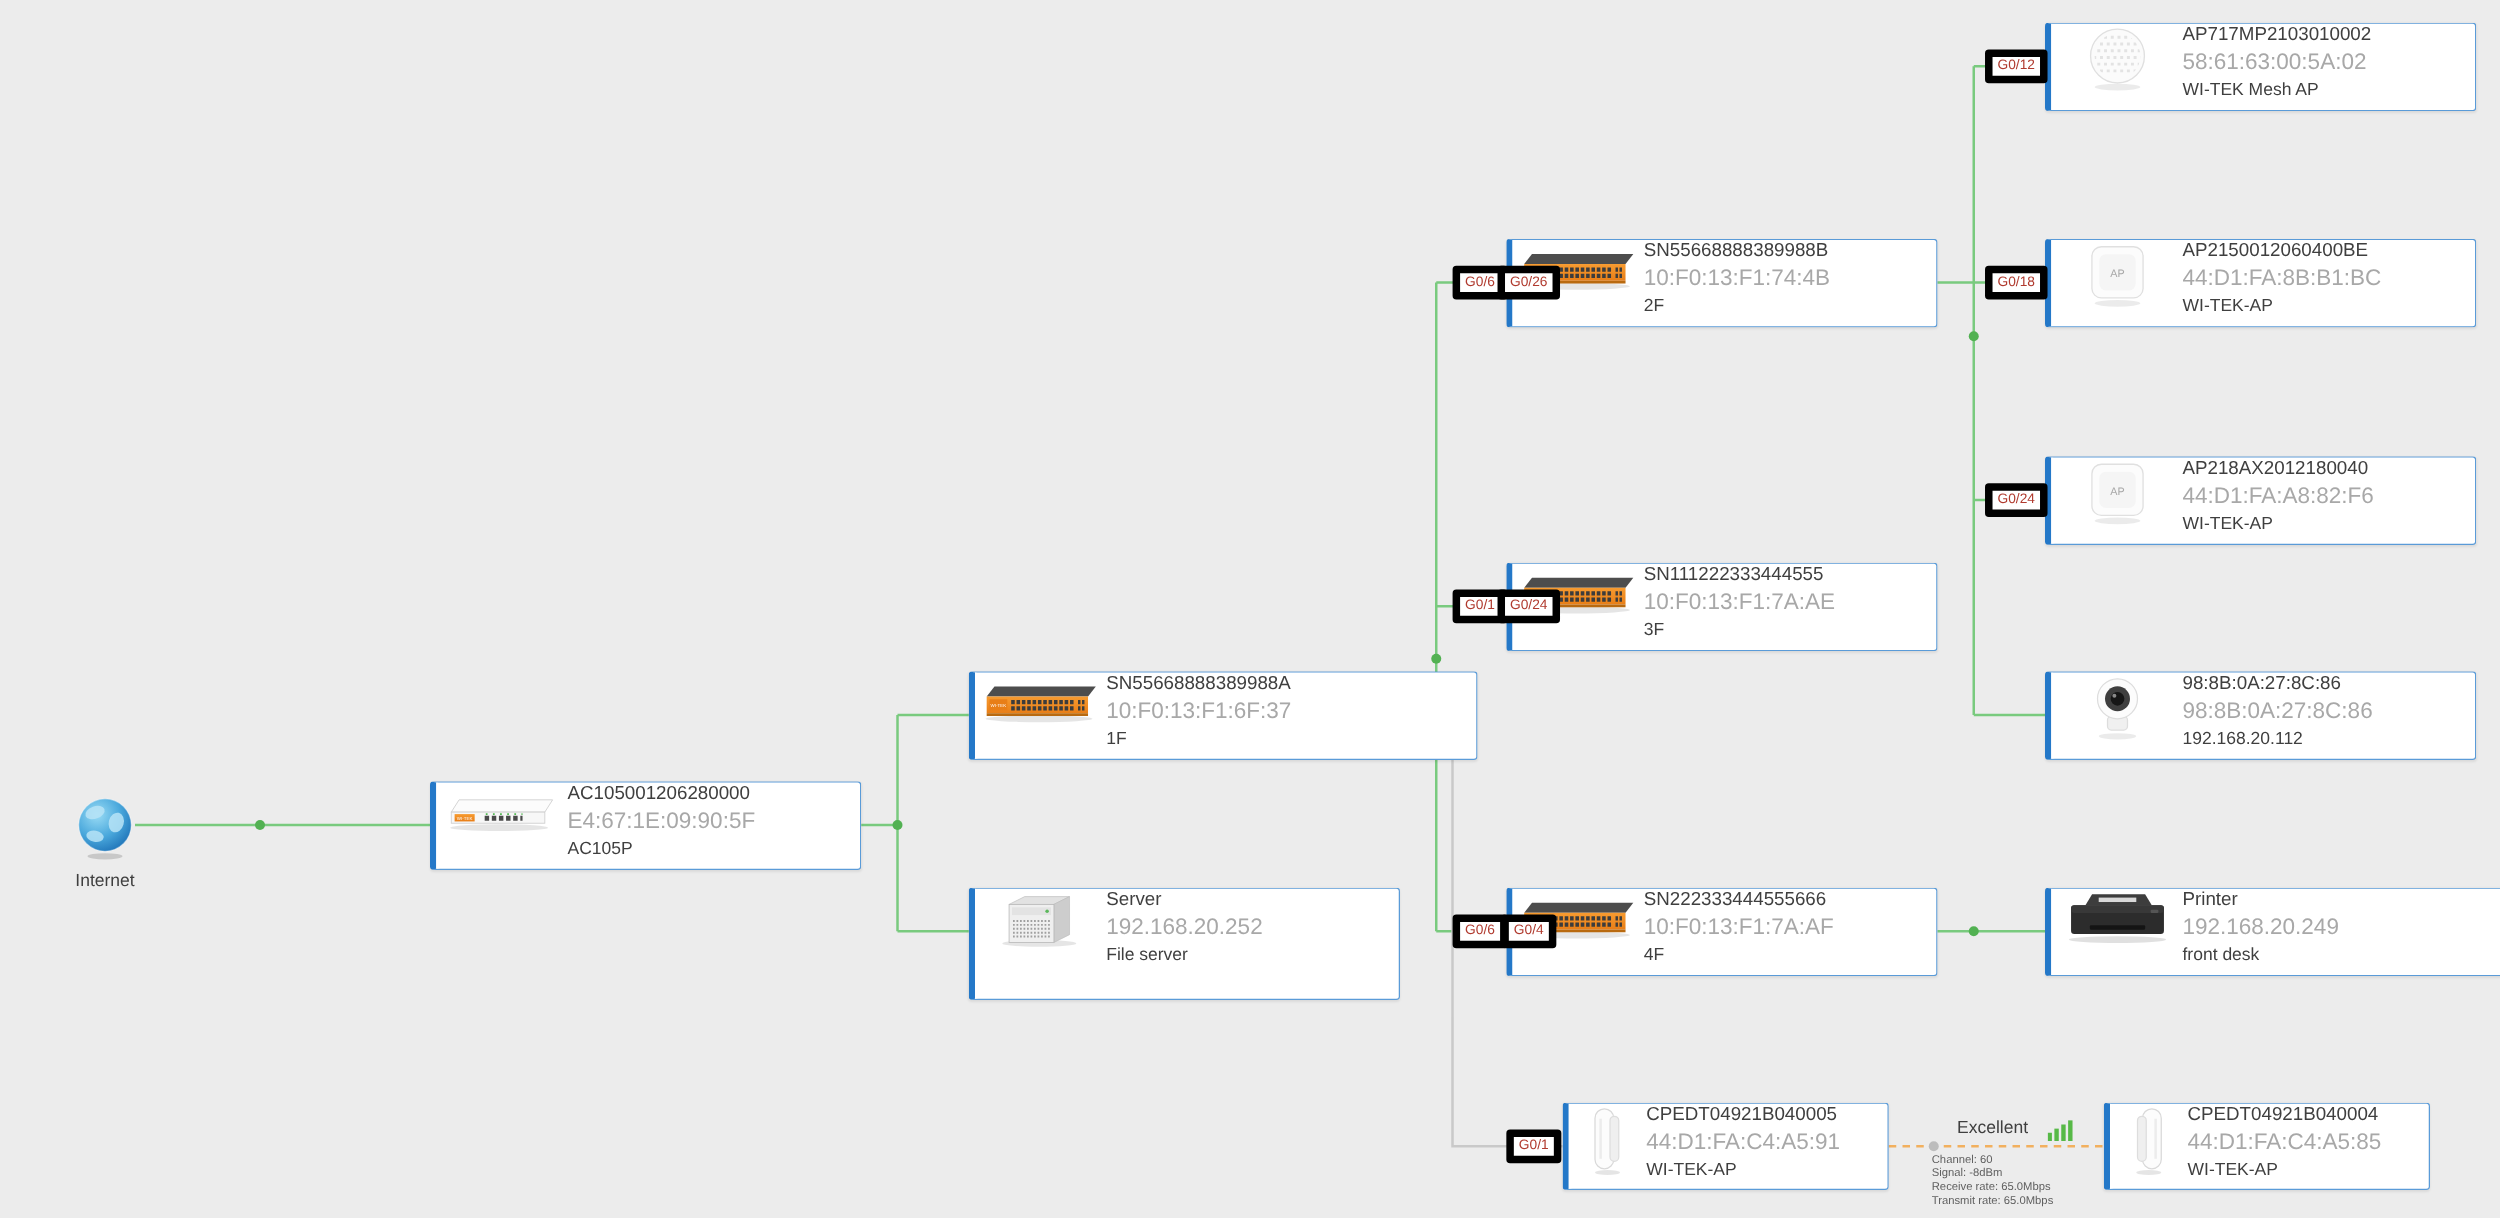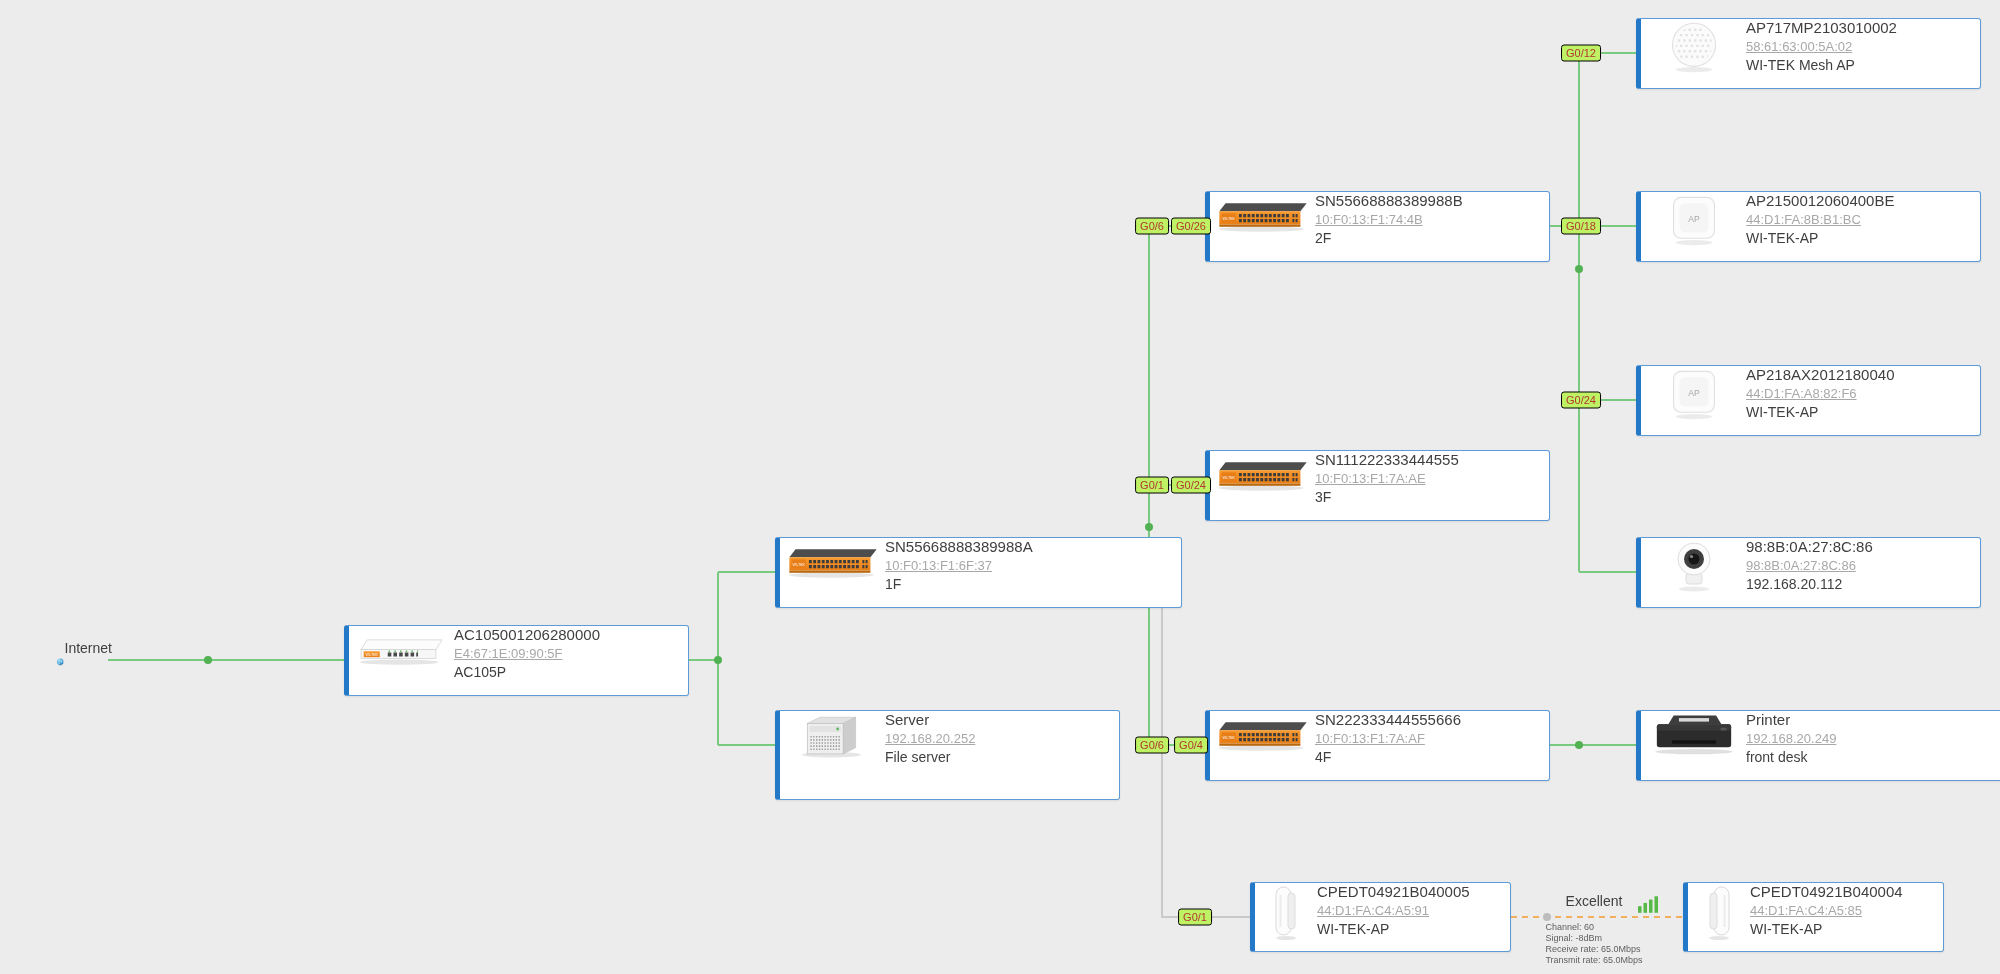--- a/index.html
+++ b/index.html
@@ -12,32 +12,33 @@
   .card {
     position:absolute; background:#ffffff;
     border:1px solid #5a9bd8; border-left:5px solid #2478c8;
     border-radius:3px; display:flex; align-items:flex-start;
     box-shadow:0 1px 2px rgba(0,0,0,0.08); cursor:pointer;
   }
   .card-img { width:105px; flex-shrink:0; display:flex; justify-content:center; align-items:center; }
   .cpe-card .card-img { width:62px; }
   .card-text { display:flex; flex-direction:column; gap:3px; min-width:0; }
   .t1 { font-size:15px; color:#3f3f3f; white-space:nowrap; }
-  .t2 { font-size:13px; color:#a8a8a8; white-space:nowrap;text-decoration:underline; }
+  .t2 { font-size:18px; color:#a8a8a8; white-space:nowrap; }
   .t3 { font-size:14px; color:#3f3f3f; white-space:nowrap; }
 
   .port {
     position:absolute; transform:translate(-50%,-50%);
-    background:#bef264; border:1px solid #000000; border-radius:3px;
+    background:#ffffff; border:6px solid #000000; border-radius:3px;
     color:#b03a2e; font-size:11px; line-height:1; padding:2px 4px; white-space:nowrap;
     z-index:3;
+    margin-left:32px;
   }
 
   .internet {
-    position:absolute; display:flex; flex-direction:row; 
+    position:absolute; display:flex; flex-direction:column; align-items:center;
     width:56px; cursor:pointer;
   }
   .internet-label { margin-top:6px; font-size:14px; color:#3f3f3f; }
 
   .wl-quality {
     position:absolute; transform:translateX(-50%);
     font-size:14px; color:#3f3f3f; z-index:2;
   }
   .wl-bars { position:absolute; z-index:2; }
   .wl-details {

